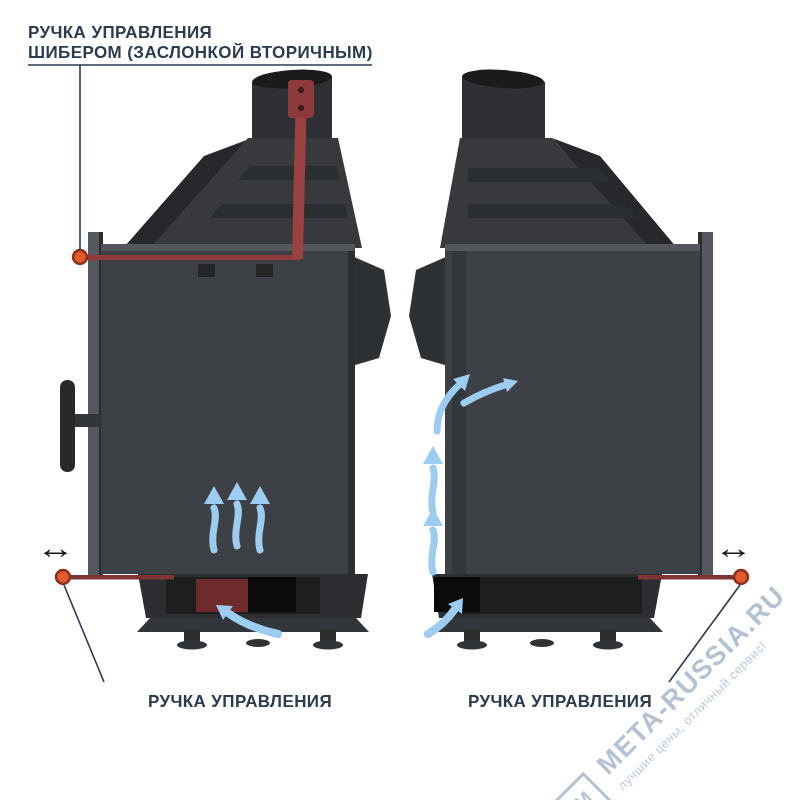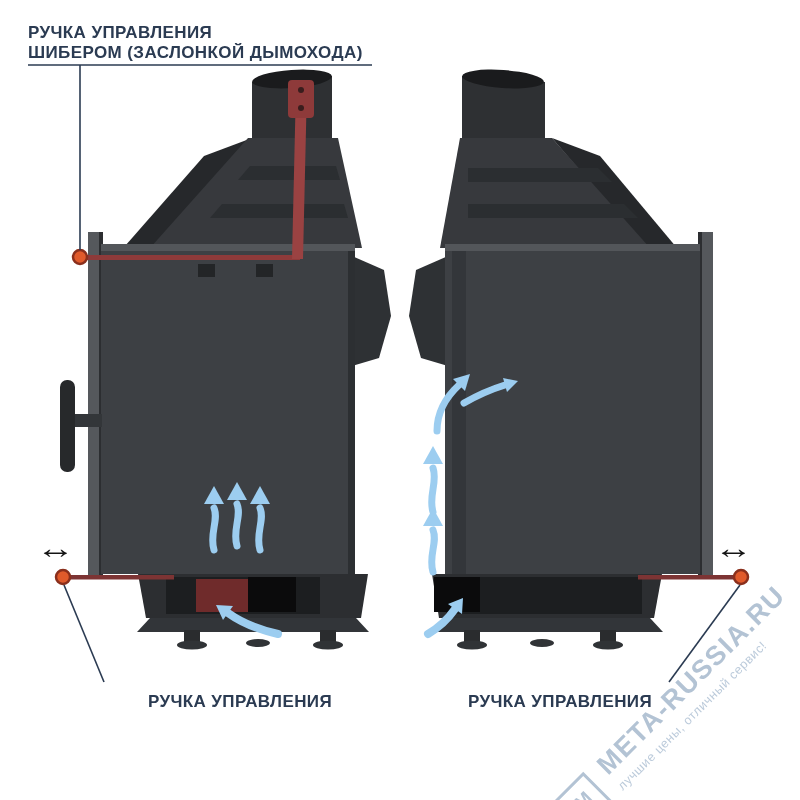--- a/index.html
+++ b/index.html
@@ -154,21 +154,21 @@
     <g stroke="#2b3b52" stroke-width="1.6" fill="none">
       <path d="M28 49 H372"></path>
       <path d="M80 49 V234"></path>
       <path d="M64 569 L104 666"></path>
       <path d="M740 569 L669 666"></path>
     </g>
   </svg>
 
   <div class="diagram-label label-damper">
     <div>РУЧКА УПРАВЛЕНИЯ</div>
-    <div>ШИБЕРОМ (ЗАСЛОНКОЙ ДЫМОХОДА)</div>
+    <div>ШИБЕРОМ (ЗАСЛОНКОЙ ВТОРИЧНЫМ)</div>
   </div>
 
   <div class="diagram-label label-grate">
     <div>РУЧКА УПРАВЛЕНИЯ</div>
   </div>
 
   <div class="diagram-label label-secondary">
     <div>РУЧКА УПРАВЛЕНИЯ</div>
   </div>
 

